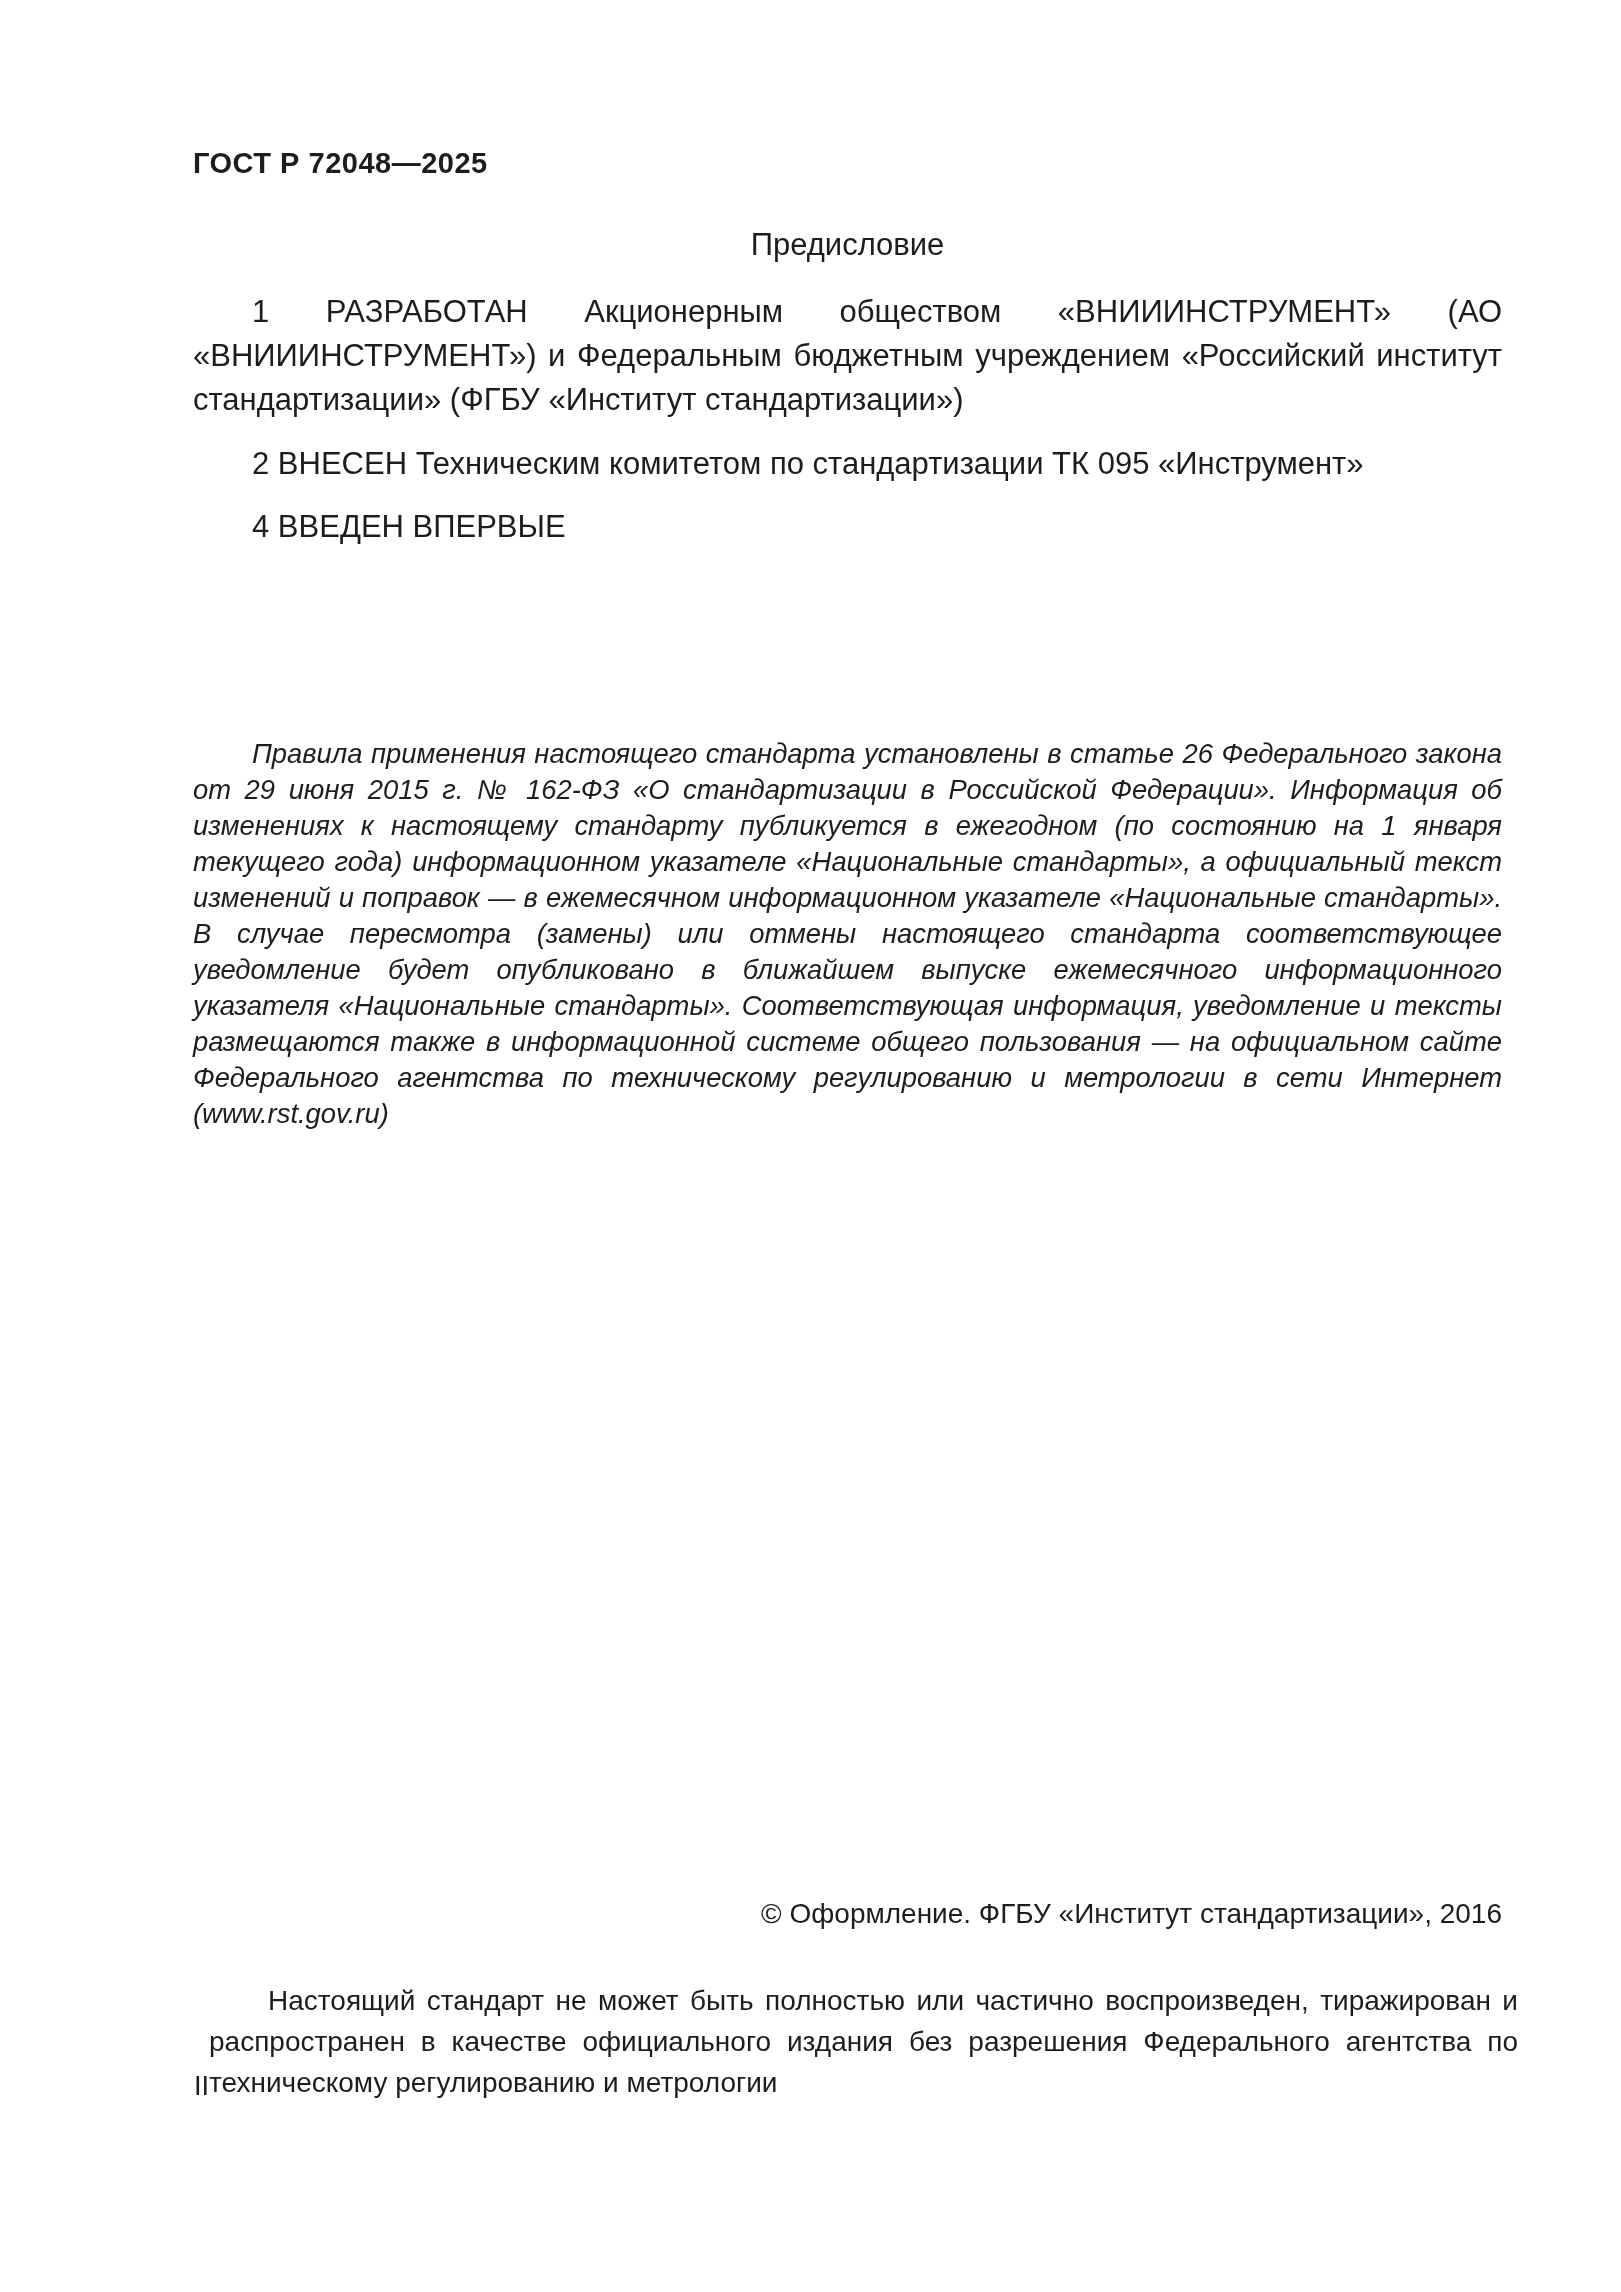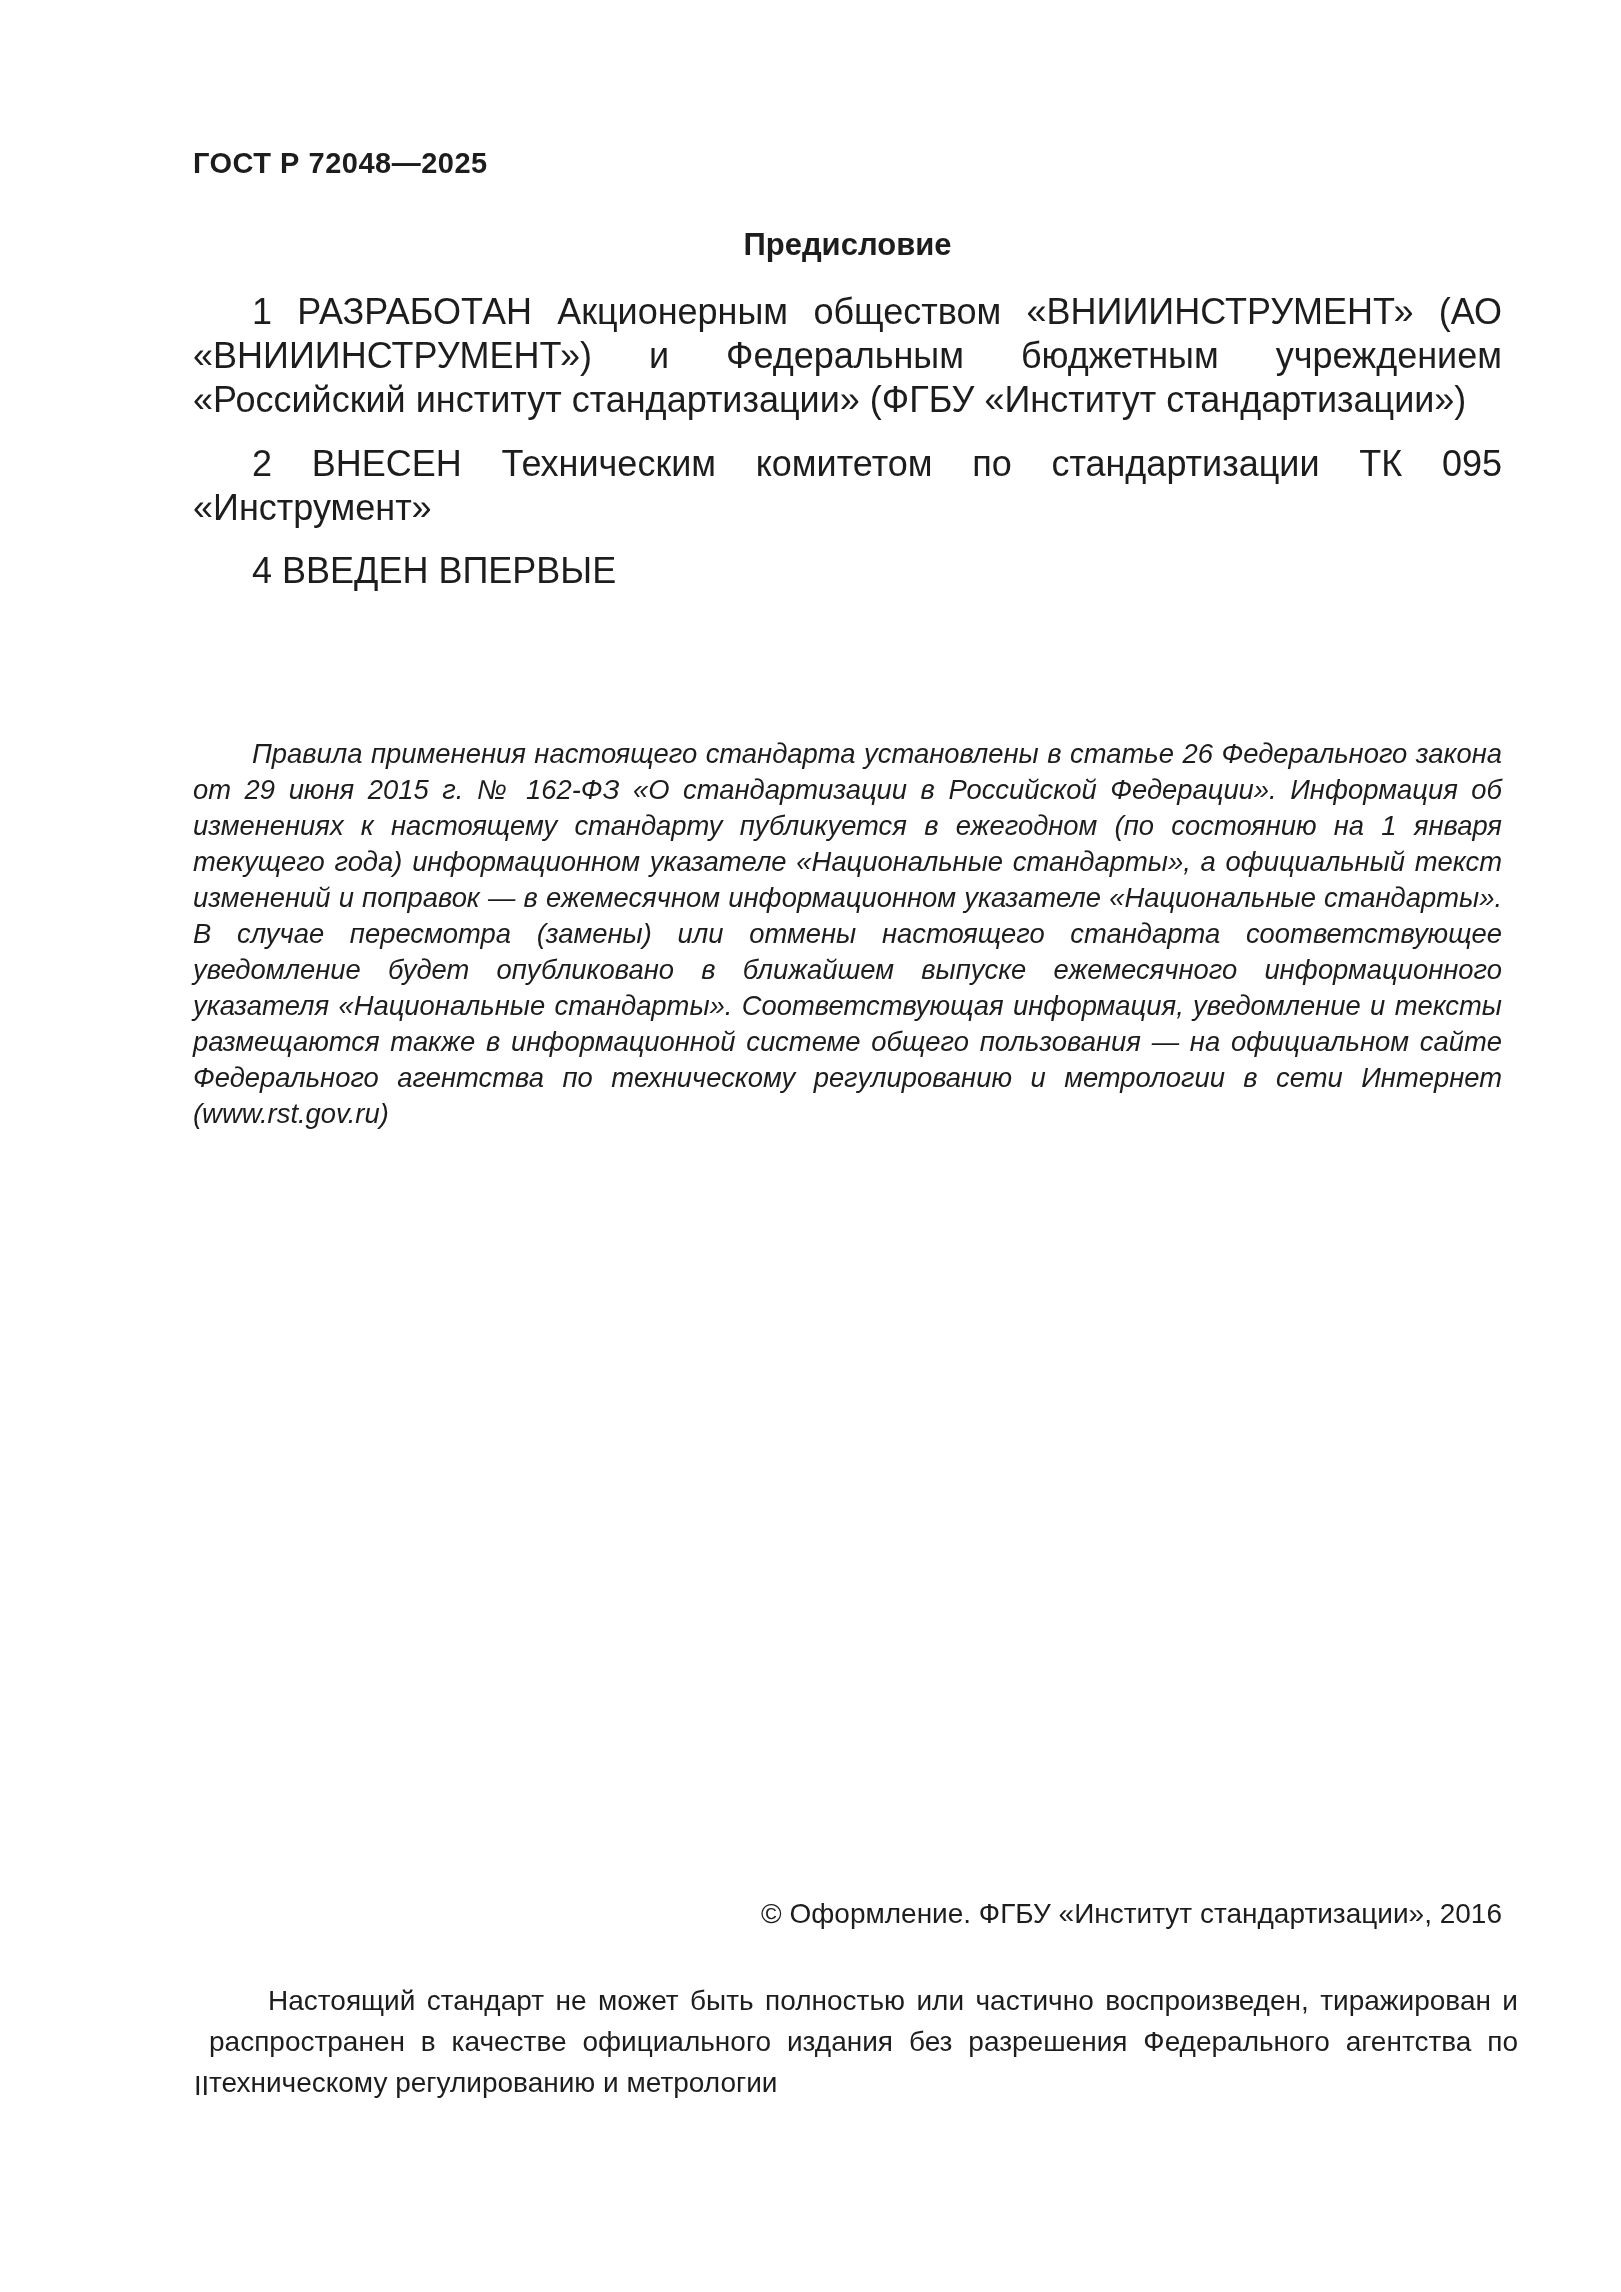--- a/index.html
+++ b/index.html
@@ -26,31 +26,31 @@
     letter-spacing: 0.5px;
     white-space: nowrap;
   }
   .section-title {
     position: absolute;
     left: 193px;
     top: 227px;
     width: 1309px;
     text-align: center;
     font-size: 31px;
-    font-weight: bold;
+    font-weight: normal;
   }
   .foreword {
     position: absolute;
     left: 193px;
     top: 290px;
     width: 1309px;
   }
   .foreword p {
     margin: 0 0 19.6px 0;
-    font-size: 36px;
+    font-size: 31px;
     line-height: 44px;
     text-align: justify;
     text-indent: 59px;
   }
   .rules-note {
     position: absolute;
     left: 193px;
     top: 736px;
     width: 1309px;
     font-style: italic;

